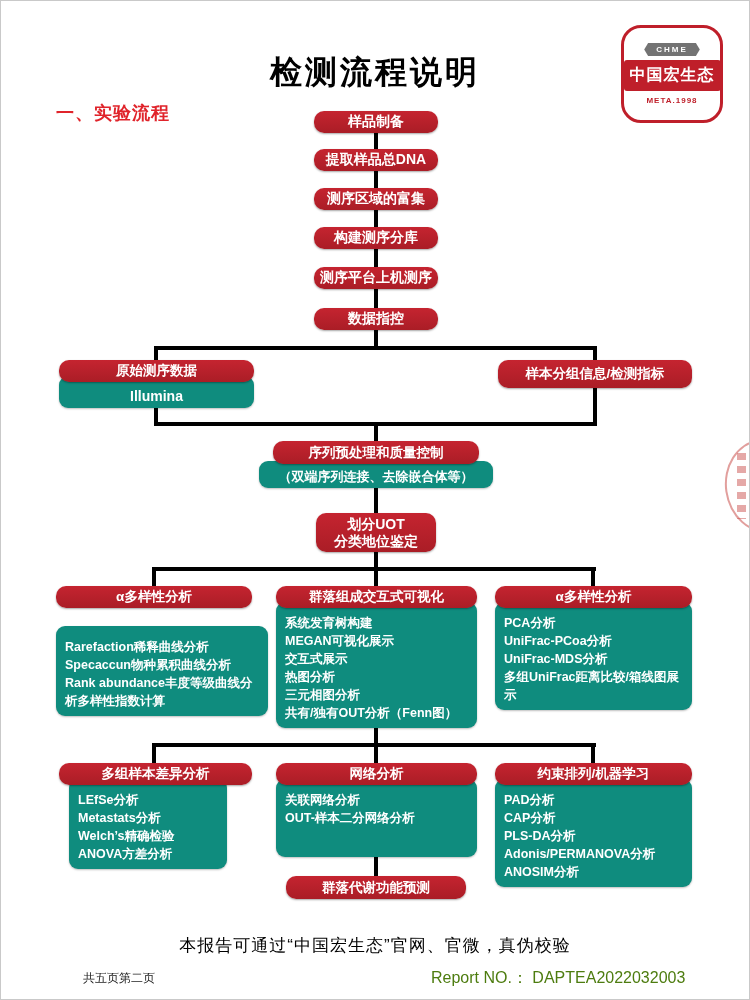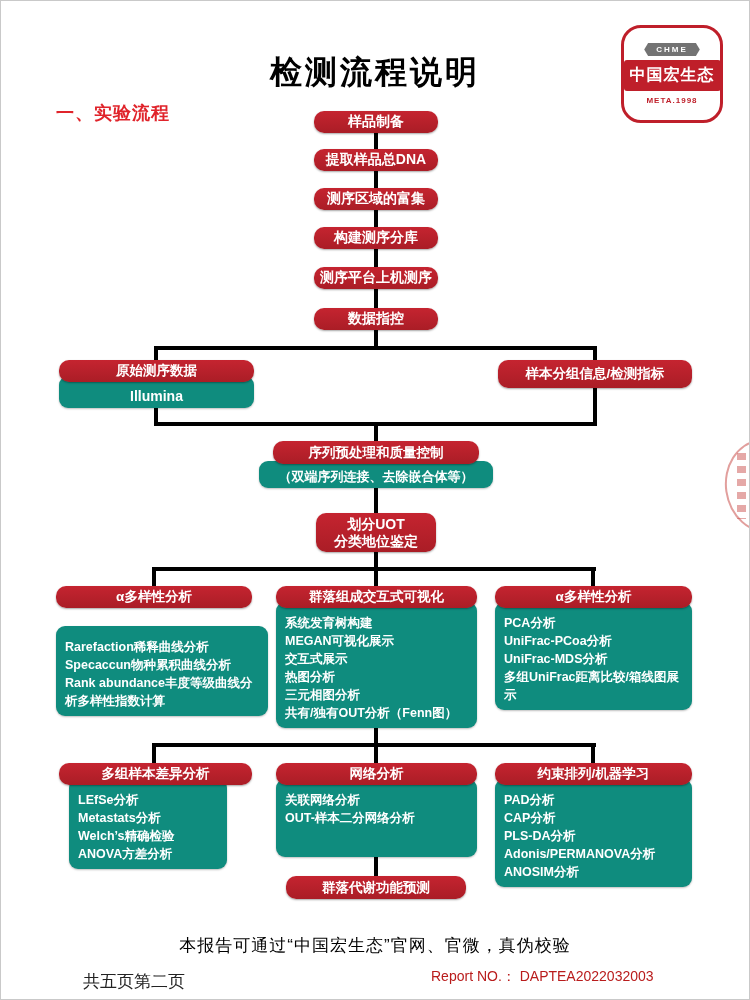--- a/index.html
+++ b/index.html
@@ -45,22 +45,22 @@
 
   
   .seal { position:absolute; left:724px; top:438px; width:80px; height:94px;
           border:2.5px solid rgba(197,63,60,.5); border-radius:50%;
           transform:rotate(-8deg); z-index:1; }
   .seal-marks { position:absolute; left:736px; top:452px; width:9px; height:66px; z-index:1;
           background:repeating-linear-gradient(to bottom, rgba(197,63,60,.45) 0 7px, transparent 7px 13px); }
 
   .footer-note { position:absolute; top:933px; left:0; width:100%; text-align:center;
           font-size:17px; color:#000; letter-spacing:1px; }
-  .page-indicator { position:absolute; left:82px; top:969px; font-size:17px; color:#222; }
-  .report-no { position:absolute; left:430px; top:967px; font-size:14px; color:#b91c1c; }
+  .page-indicator { position:absolute; left:82px; top:969px; font-size:12px; color:#222; }
+  .report-no { position:absolute; left:430px; top:967px; font-size:16px; color:#4d7c0f; }
 </style>
 </head>
 <body>
 
 <div class="page">
 
   <div class="seal"></div>
   <div class="seal-marks"></div>
 
   <div class="title">检测流程说明</div>

